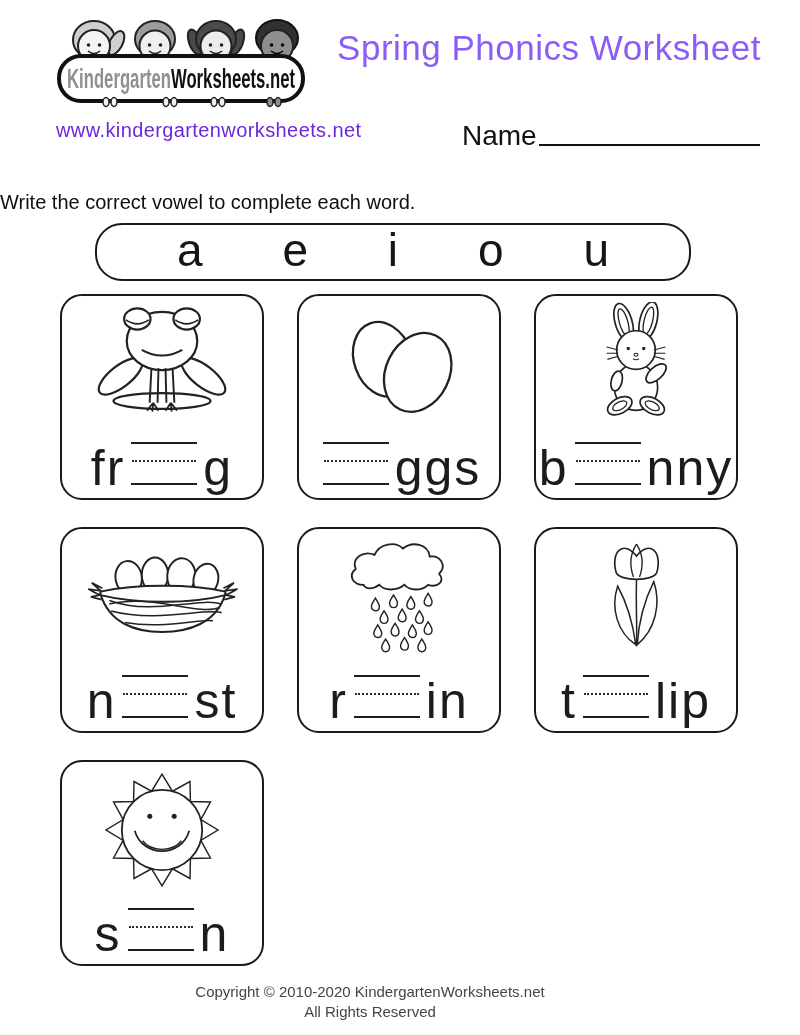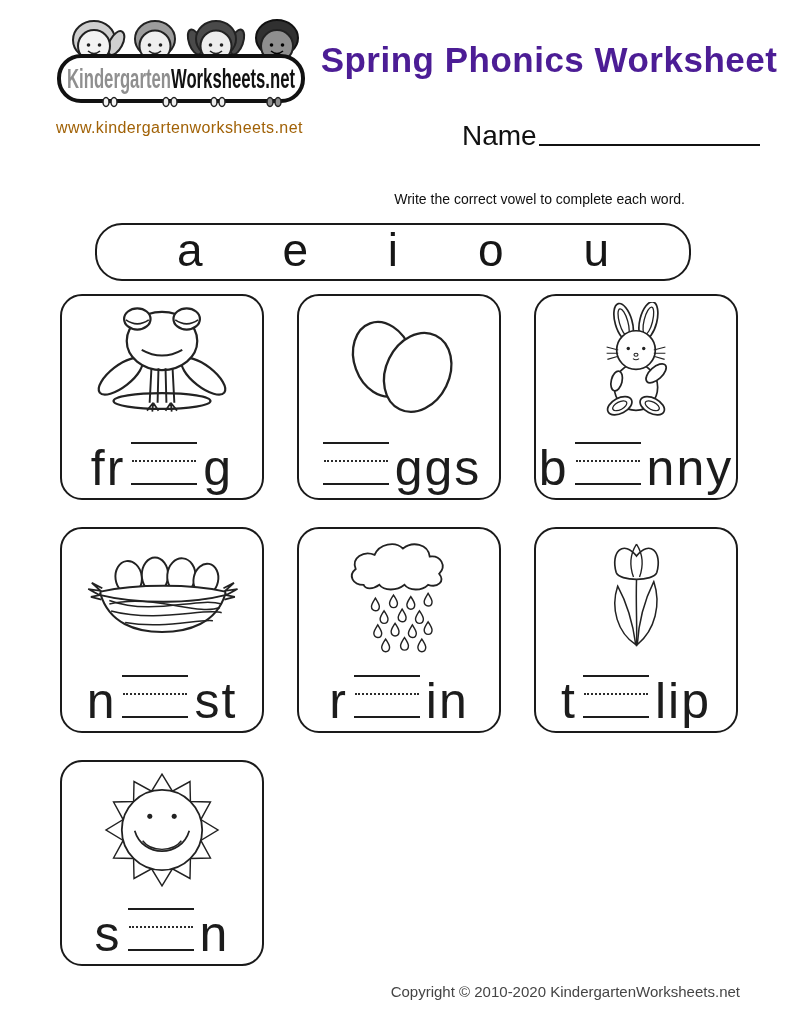--- a/index.html
+++ b/index.html
@@ -1,41 +1,41 @@
 <!DOCTYPE html>
 <html><head>
 <meta charset="utf-8">
 <style>
   * { margin:0; padding:0; box-sizing:border-box; }
   html,body { background:#ffffff; }
   body { width:800px; height:1035px; position:relative; font-family:"Liberation Sans","DejaVu Sans",sans-serif; color:#161616; overflow:hidden; }
 
   
   .logo-wrap { position:absolute; left:56px; top:12px; width:250px; }
-  .logo-www { margin-top:3px; text-align:left; font-size:16px; letter-spacing:.4px; color:#a16207; }
-  .title { position:absolute; left:318px; top:40px; width:462px; text-align:center; font-size:35px; letter-spacing:.5px; color:#4c1d95; white-space:nowrap;font-weight:bold; }
+  .logo-www { margin-top:3px; text-align:right; font-size:20px; letter-spacing:.4px; color:#6d28d9; }
+  .title { position:absolute; left:318px; top:28px; width:462px; text-align:center; font-size:35px; letter-spacing:.5px; color:#8b5cf6; white-space:nowrap; }
   .name-row { position:absolute; left:462px; top:120px; width:298px; display:flex; align-items:flex-start; font-size:28px; color:#111; }
   .name-row .nline { flex:1; border-bottom:2px solid #111; margin-bottom:4px; margin-left:2px; height:26px; }
 
-  .instruction { position:absolute; top:191px; left:0; width:685px; text-align:right; font-size:14px; color:#0f0f0f; }
+  .instruction { position:absolute; top:191px; left:0; width:685px; text-align:left; font-size:20px; color:#0f0f0f; }
 
   
   .vowel-box { position:absolute; left:95px; top:223px; width:596px; height:58px; border:2.5px solid #1a1a1a; border-radius:27px; display:flex; justify-content:space-evenly; align-items:center; }
   .vowel { font-size:46px; line-height:1; color:#161616; padding-bottom:4px; }
 
   
   .grid { position:absolute; left:60px; top:294px; display:grid; grid-template-columns:repeat(3,204px); grid-auto-rows:206px; column-gap:33px; row-gap:27px; }
   .card { border:2.5px solid #1a1a1a; border-radius:22px; position:relative; background:#fff; }
   .card-image { height:128px; padding-top:7px; display:flex; justify-content:center; align-items:center; }
   .word { position:absolute; left:-8px; right:-8px; bottom:5px; text-align:center; font-size:50px; line-height:1; letter-spacing:2px; white-space:nowrap; color:#1c1c1c; }
   .blank { display:inline-block; width:66px; height:43px; border-top:2.5px solid #1d1d1d; border-bottom:2.5px solid #1d1d1d; margin:0 6px; position:relative; }
   .blank::after { content:""; position:absolute; left:1px; right:1px; top:42%; border-top:2px dotted #2b2b2b; }
 
   
-  .footer { position:absolute; top:982px; left:0; width:740px; text-align:right; font-size:15px; line-height:1.3; color:#454545; }
+  .footer { position:absolute; top:982px; left:0; width:740px; text-align:center; font-size:15px; line-height:1.3; color:#454545; }
 
   svg { display:block; }
 </style>
 </head>
 <body>
 
 <div class="logo-wrap">
   <svg width="250" height="104" viewBox="0 0 250 104">
 
     <ellipse cx="38" cy="28" rx="21" ry="19" fill="#cfcfcf" stroke="#222" stroke-width="2"></ellipse>
@@ -225,13 +225,14 @@
         <path d="M58,100 C70,116 100,116 112,100" fill="none" stroke="#222" stroke-width="2"></path>
       </svg>
     </div>
     <div class="word"><span>s</span><span class="blank"></span><span>n</span></div>
   </div>
 
 </div>
 
 <div class="footer">
   <div>Copyright © 2010-2020 KindergartenWorksheets.net</div>
+  <div>All Rights Reserved</div>
 </div>
 
 </body></html>

